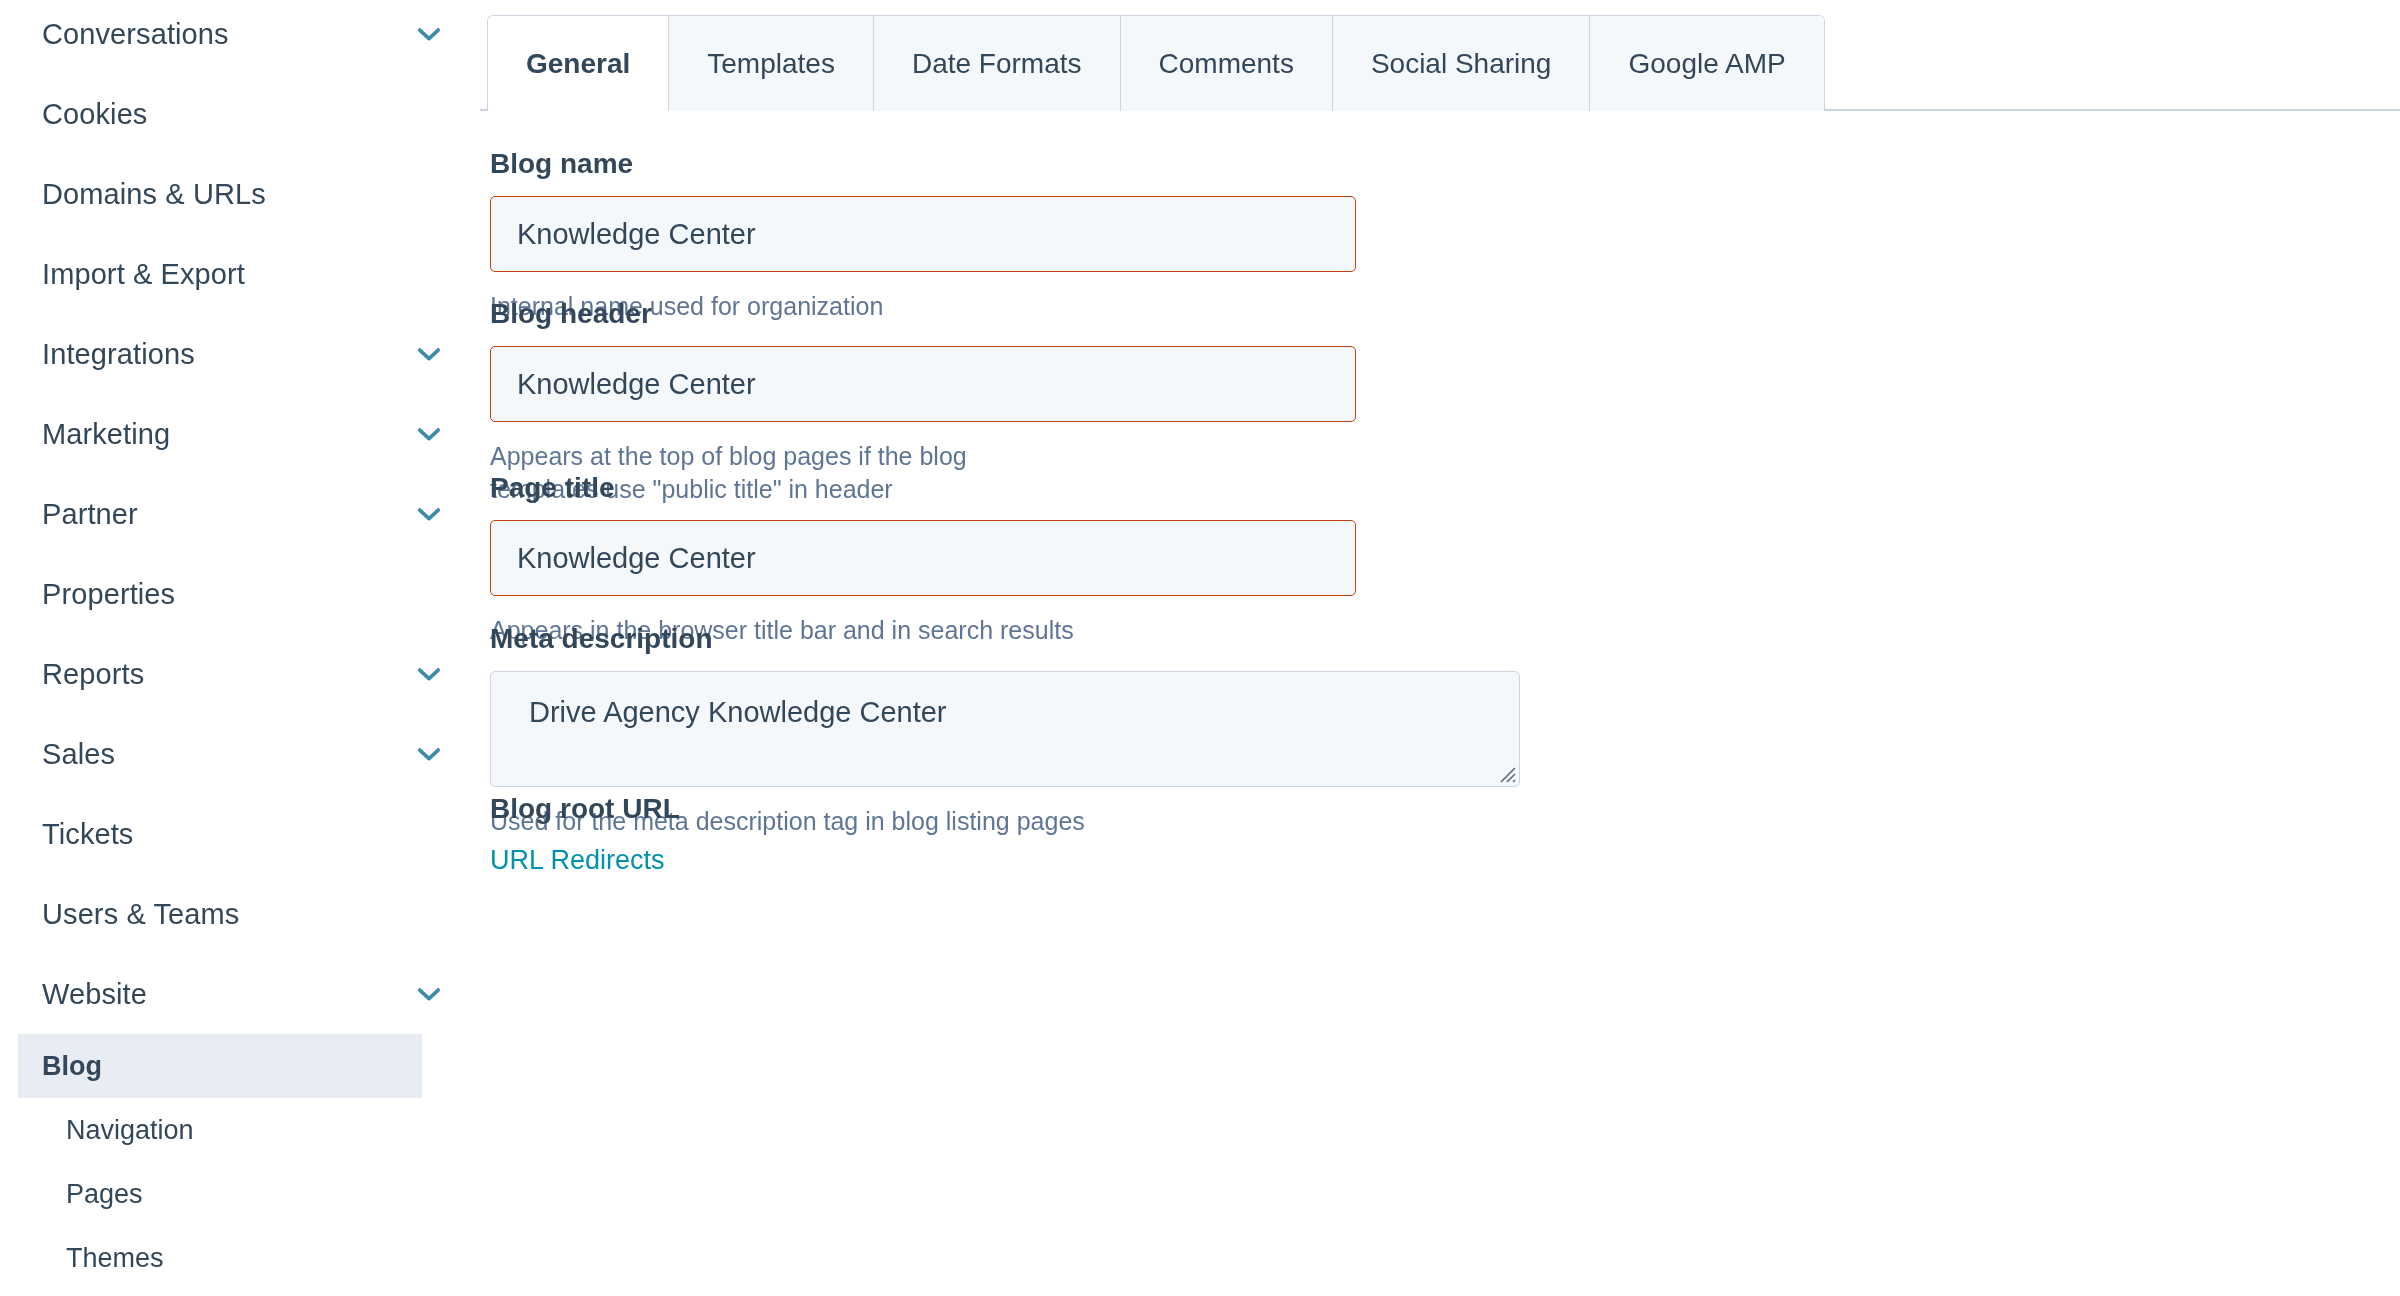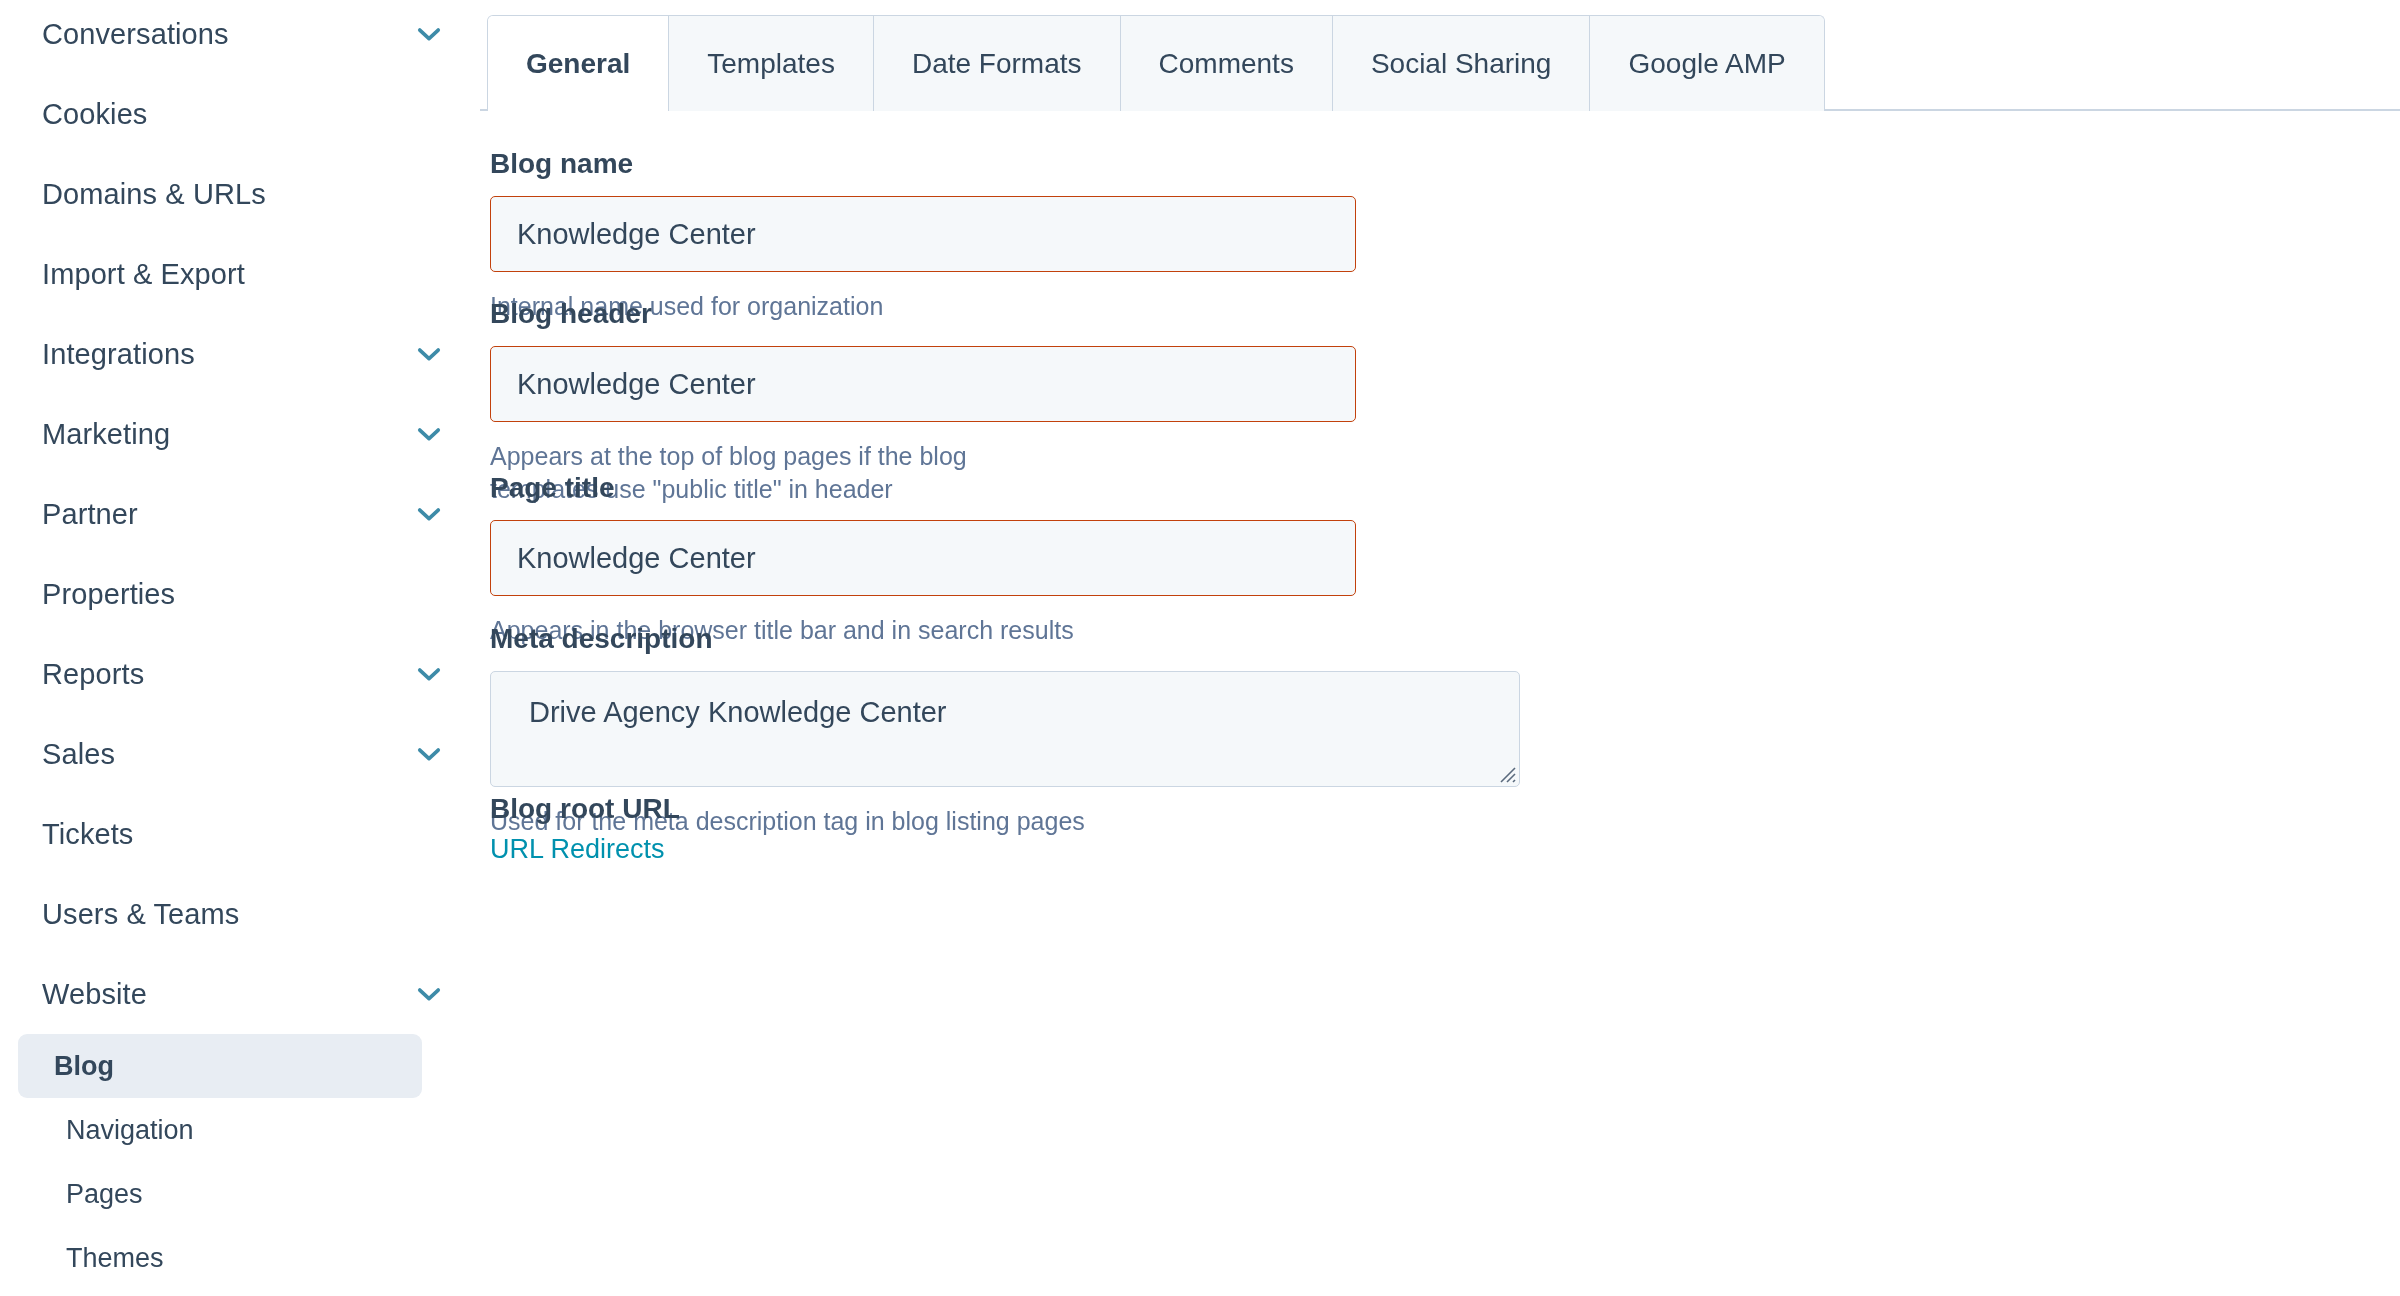--- a/index.html
+++ b/index.html
@@ -73,23 +73,23 @@
   }
   .nav-sub .nav-label {
     font-size: 27px;
     font-weight: 400;
     color: #33475b;
     line-height: 1;
     white-space: nowrap;
   }
   .nav-sub.active {
     margin: 0 58px 0 18px;
-    padding-left: 36px;
+    padding-left: 24px;
     background: #e8edf3;
-    border-radius: 9px;
+    border-radius: 0;
     height: 64px;
   }
   .nav-sub.active .nav-label {
     font-weight: 700;
     color: #33475b;
   }
 
   
   #main {
     position: absolute;
@@ -346,17 +346,17 @@
           <line x1="21" y1="7" x2="7" y2="21" stroke="#5a6a7d" stroke-width="1.6"></line>
           <line x1="21" y1="13" x2="13" y2="21" stroke="#5a6a7d" stroke-width="1.6"></line>
           <line x1="21" y1="19" x2="19" y2="21" stroke="#5a6a7d" stroke-width="1.6"></line>
         </svg>
       </div>
       <div class="help-text" style="margin-top:18px;">Used for the meta description tag in blog listing pages</div>
     </div>
 
     <div class="field-group" style="position:absolute; left:0; top:645px;">
       <div class="field-label">Blog root URL</div>
-      <a class="link-text" style="display:inline-block; margin-top:13px;">URL Redirects</a>
+      <a class="link-text" style="display:inline-block; margin-top:24px;">URL Redirects</a>
     </div>
 
   </div>
 </div>
 
 </body></html>

